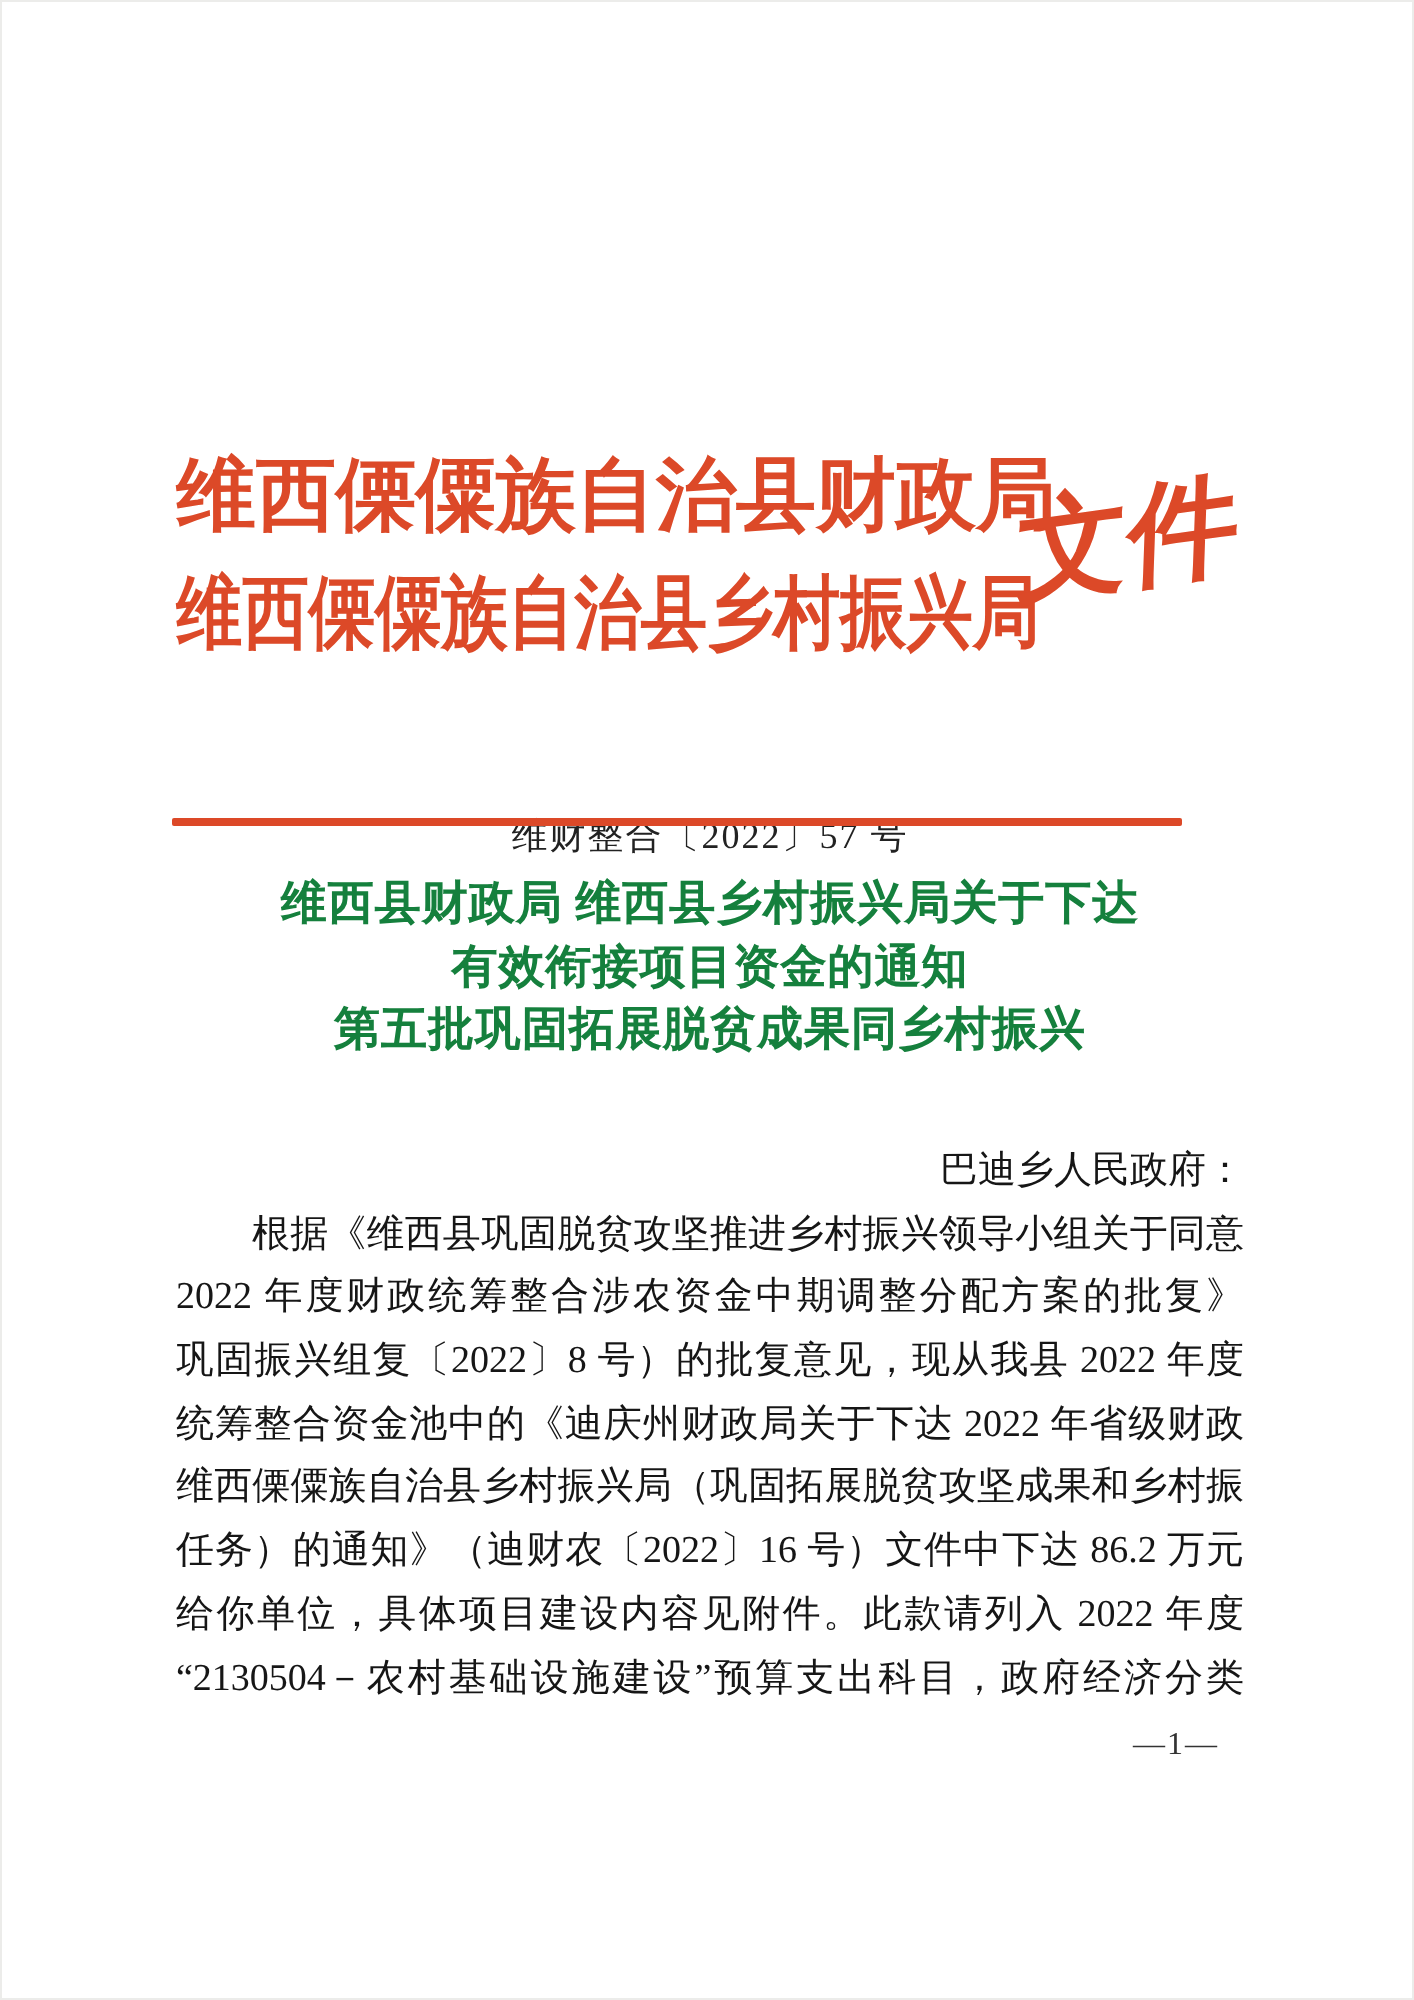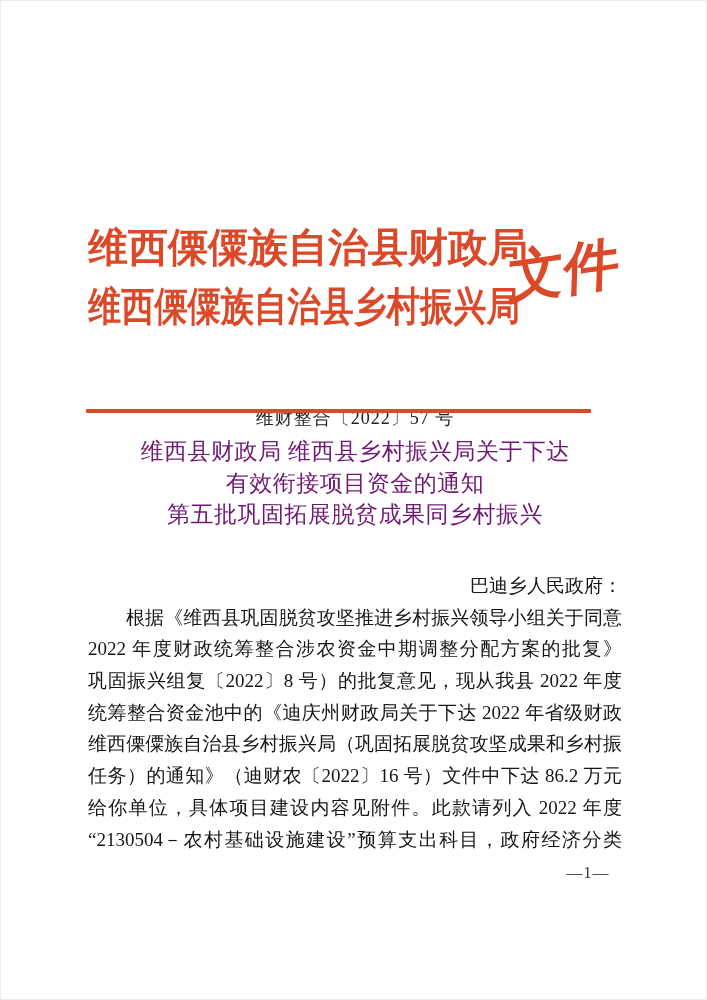--- a/index.html
+++ b/index.html
@@ -45,22 +45,22 @@
     text-align:center;font-size:18px;line-height:24px;
     letter-spacing:1px;color:#222;margin-top:32px;
   }
   .red-line{
     position:absolute;left:86px;top:409px;width:505px;height:4px;
     background:var(--red,#dc4928);border-radius:1px;
   }
   
   .doc-title{
     position:absolute;left:88px;top:436px;width:534px;
-    text-align:center;font-weight:400;
-    font-size:23px;line-height:31.7px;color:#701a75;
+    text-align:center;font-weight:700;
+    font-size:23px;line-height:31.7px;color:#15803d;
     letter-spacing:0.5px;
   }
   
   .body-block{
     position:absolute;left:88px;top:570px;width:534px;
     font-size:19px;line-height:31.7px;color:#161616;
   }
   .recipient{text-align:right;}
   .body-line{
     text-align:justify;text-align-last:justify;

